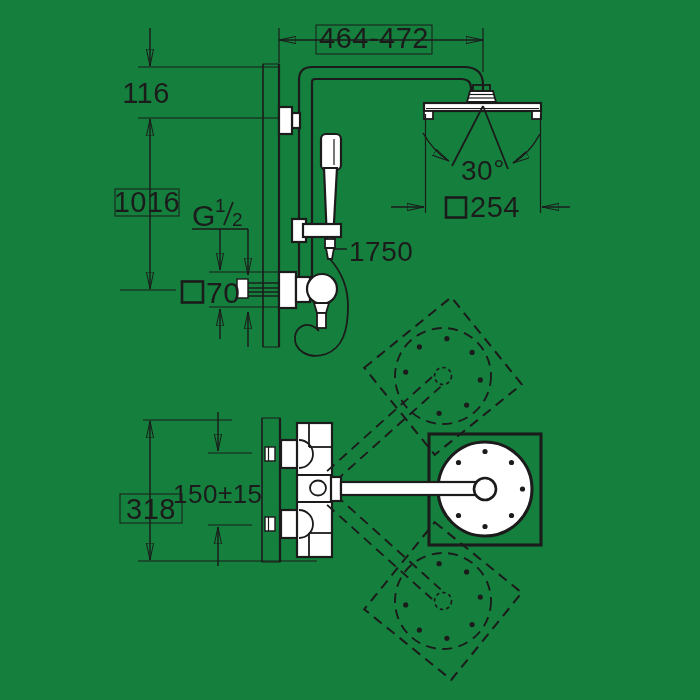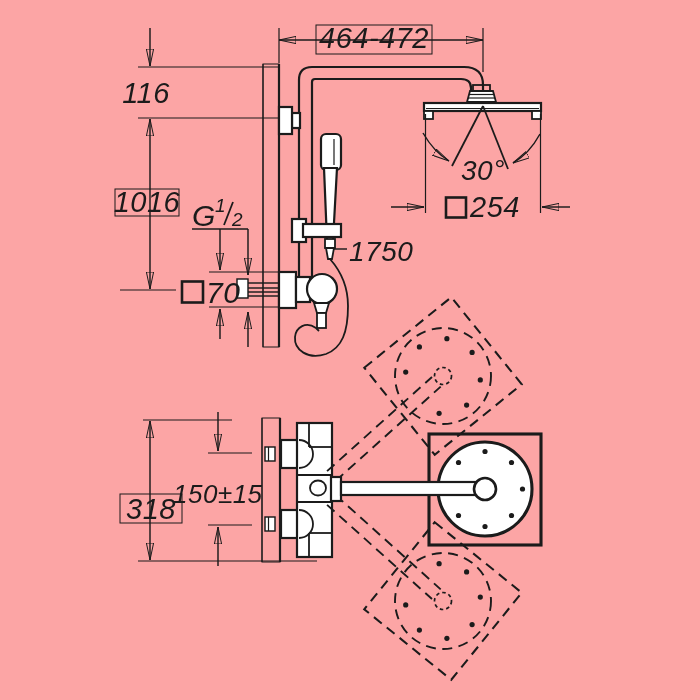--- a/index.html
+++ b/index.html
@@ -1,16 +1,16 @@
 <!DOCTYPE html>
 <html><head>
 <meta charset="utf-8">
 <style>
   html,body{margin:0;padding:0;background:#ffffff;}
-  .page{width:700px;height:700px;background:#fca5a5;position:relative;overflow:hidden;font-style:italic;}
+  .page{width:700px;height:700px;background:#15803d;position:relative;overflow:hidden;}
   svg{display:block;}
   svg line, svg path, svg rect, svg circle, svg ellipse, svg polygon{
     stroke:#1b1b1b; fill:none; stroke-linecap:butt;
   }
   .thin{stroke-width:1.2}
   .w1{stroke-width:1.45}
   .w18{stroke-width:1.8}
   .w2{stroke-width:2.2}
   .w26{stroke-width:2.6}
   .w3{stroke-width:3.1}

